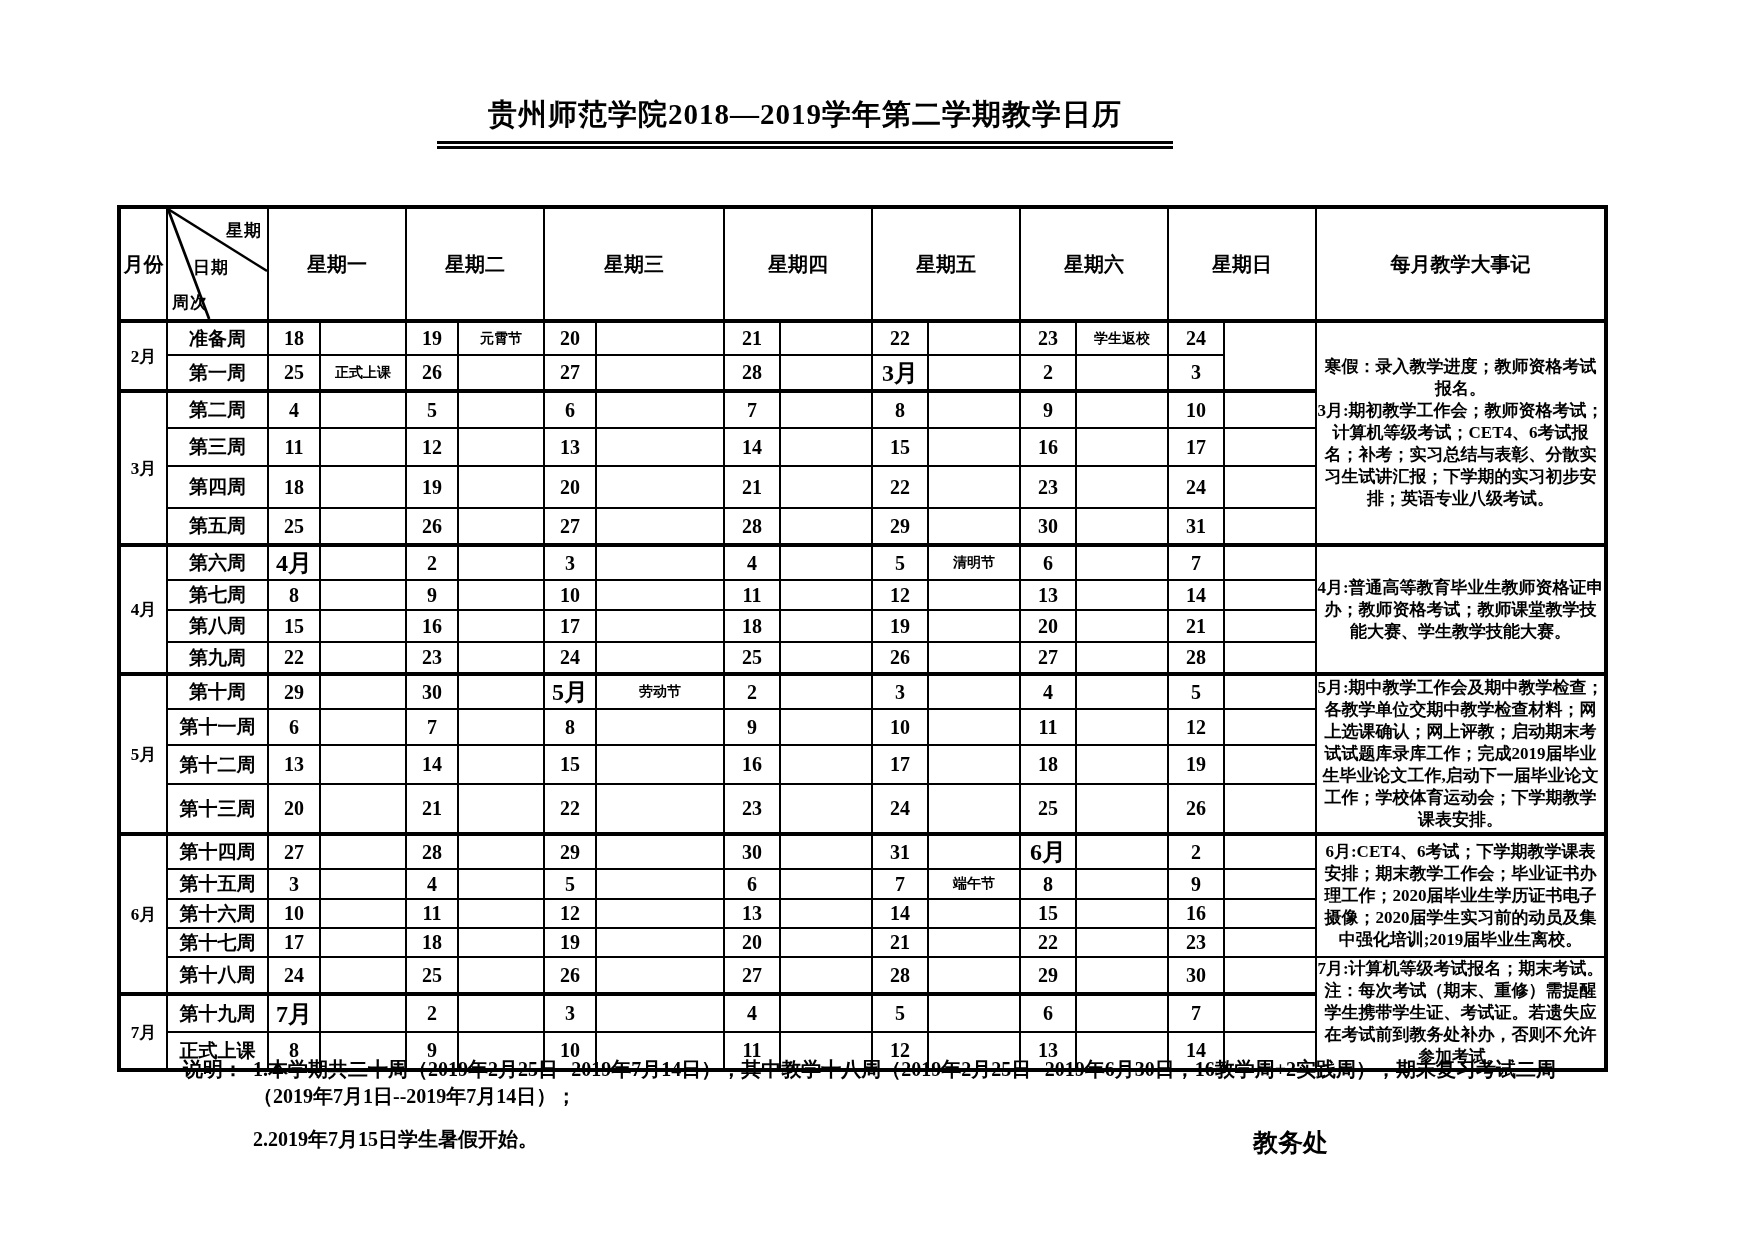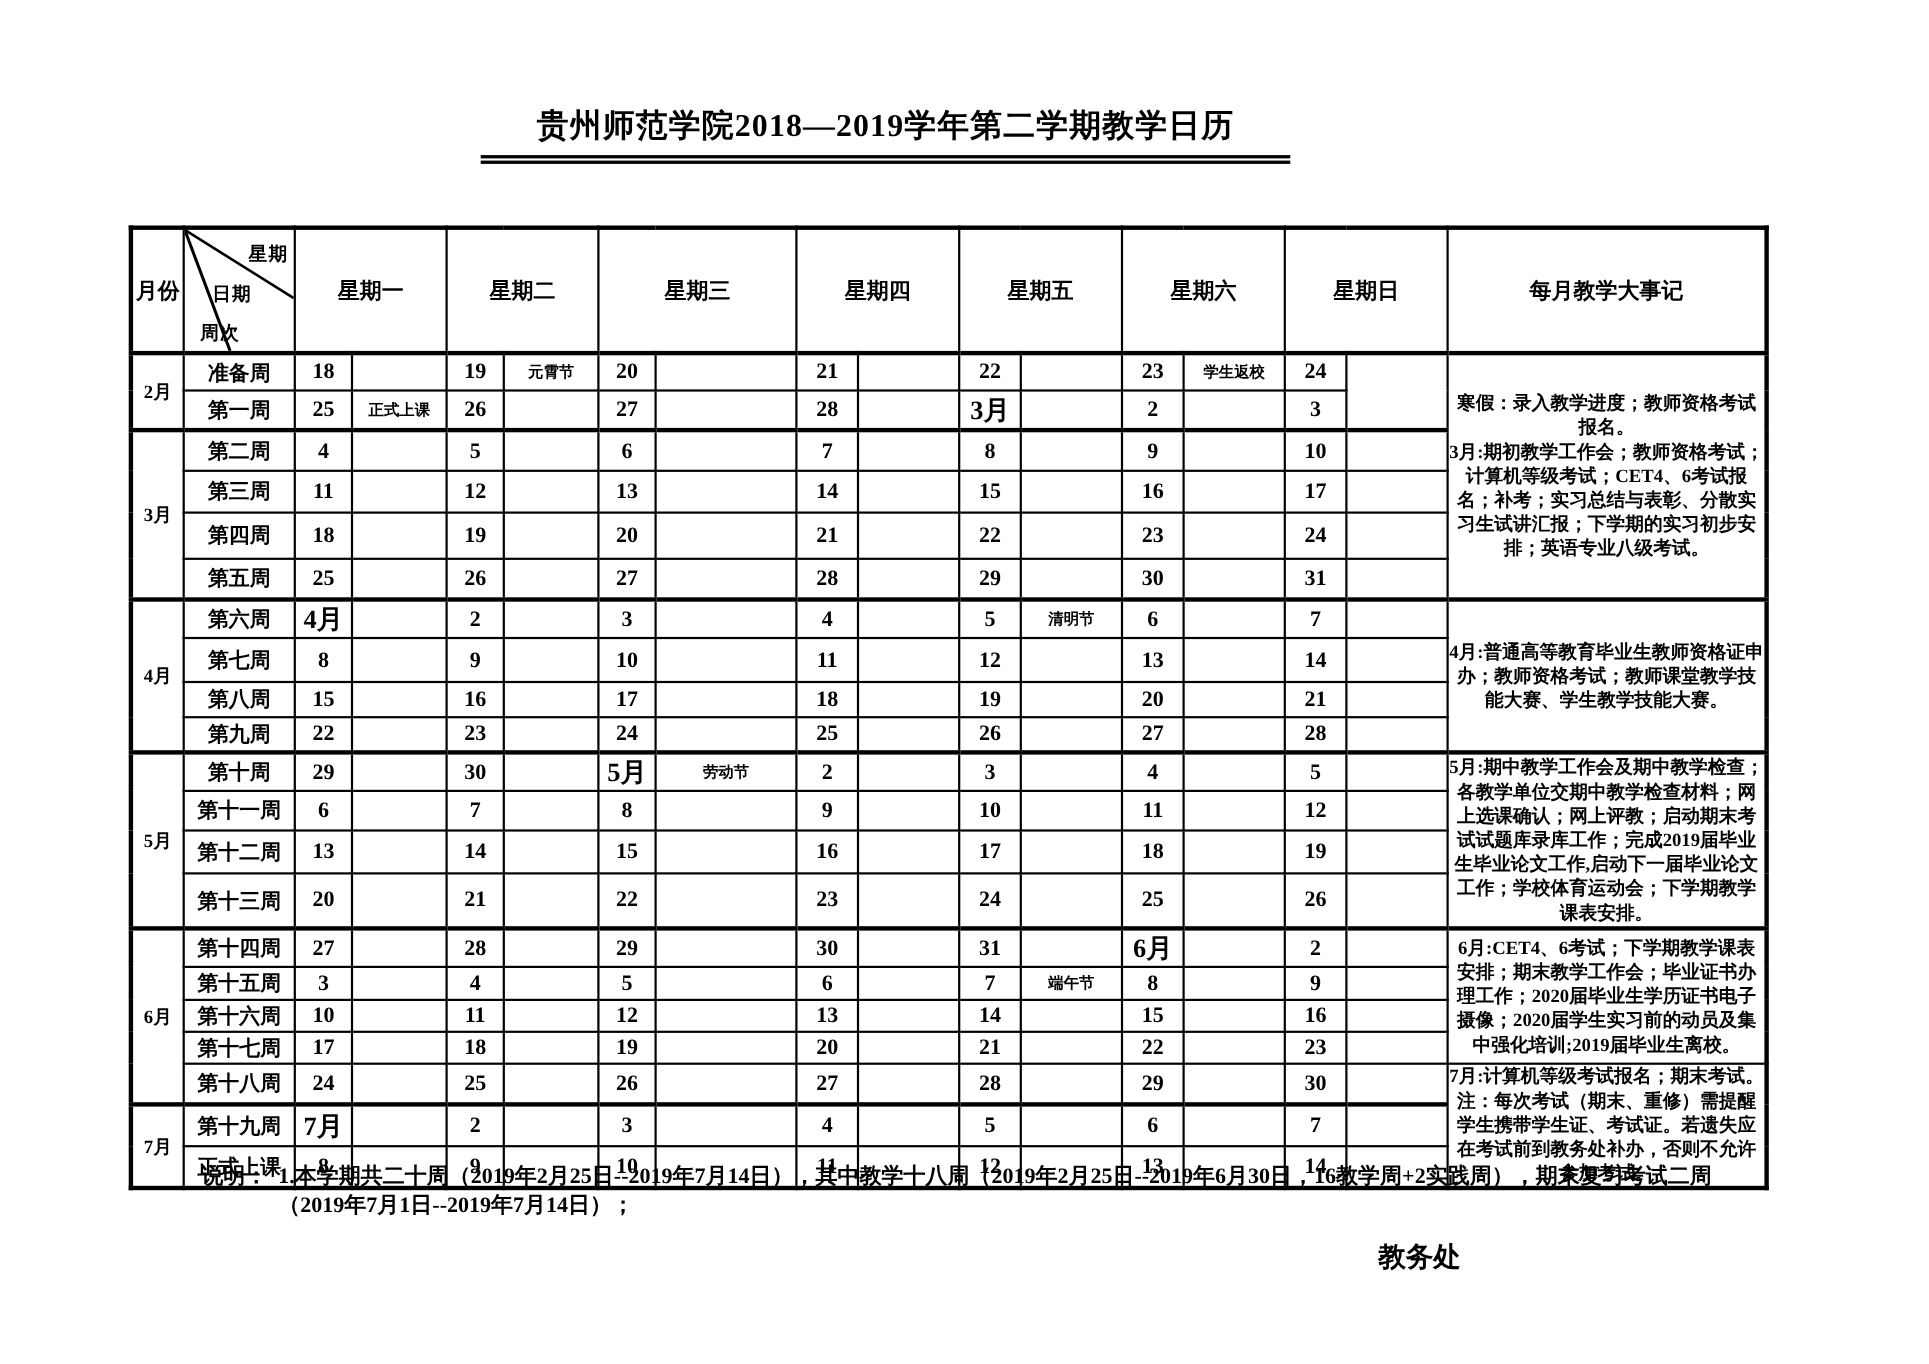--- a/index.html
+++ b/index.html
@@ -21,21 +21,21 @@
   #cal th, #cal td {
     border:2px solid #000; padding:0; text-align:center; vertical-align:middle;
   }
   #cal thead th { border-bottom-width:4px; font-size:20px; height:110px; }
   #cal tr.month-start td { border-top-width:4px; }
   .corner { position:relative; }
   .corner svg.lines { position:absolute; left:0; top:0; width:100%; height:100%; }
   .corner span { position:absolute; font-size:17px; letter-spacing:1px; }
   .c-top { top:10px; right:5px; }
   .c-mid { top:47px; left:25px; }
-  .c-bot { bottom:5px; left:14px; }
+  .c-bot { bottom:5px; left:4px; }
   td.month { font-size:17px; }
   td.week  { font-size:19px; }
   td.date  { font-size:20px; }
   td.date.big { font-size:24px; white-space:nowrap; }
   td.note  { font-size:14px; }
   td.events {
     font-size:17px; line-height:22px; text-align:left;
     padding:4px 8px 4px 7px; border-width:4px; white-space:pre-wrap;
   }
   .notes {
@@ -212,21 +212,21 @@
         <td class="date">4</td>
         <td class="note"></td>
         <td class="date">5</td>
         <td class="note">清明节</td>
         <td class="date">6</td>
         <td class="note"></td>
         <td class="date">7</td>
         <td class="note"></td>
         <td class="events" rowspan="4">4月:普通高等教育毕业生教师资格证申办；教师资格考试；教师课堂教学技能大赛、学生教学技能大赛。</td>
       </tr>
-      <tr style="height: 40px;">
+      <tr style="height: 30px;">
         <td class="week">第七周</td>
         <td class="date">8</td>
         <td class="note"></td>
         <td class="date">9</td>
         <td class="note"></td>
         <td class="date">10</td>
         <td class="note"></td>
         <td class="date">11</td>
         <td class="note"></td>
         <td class="date">12</td>
@@ -464,16 +464,17 @@
         <td class="date">14</td>
         <td class="note"></td>
       </tr>
     </tbody>
   </table>
 
 <div class="notes">
   <span class="notes-label">说明：</span>
   <div class="notes-body">
     <div class="note-item">1.本学期共二十周（2019年2月25日--2019年7月14日），其中教学十八周（2019年2月25日--2019年6月30日，16教学周+2实践周），期末复习考试二周（2019年7月1日--2019年7月14日）；</div>
+    <div class="note-item note-item2">2.2019年7月15日学生暑假开始。</div>
   </div>
 </div>
 
 <div class="signature">教务处</div>
 
 </body></html>

